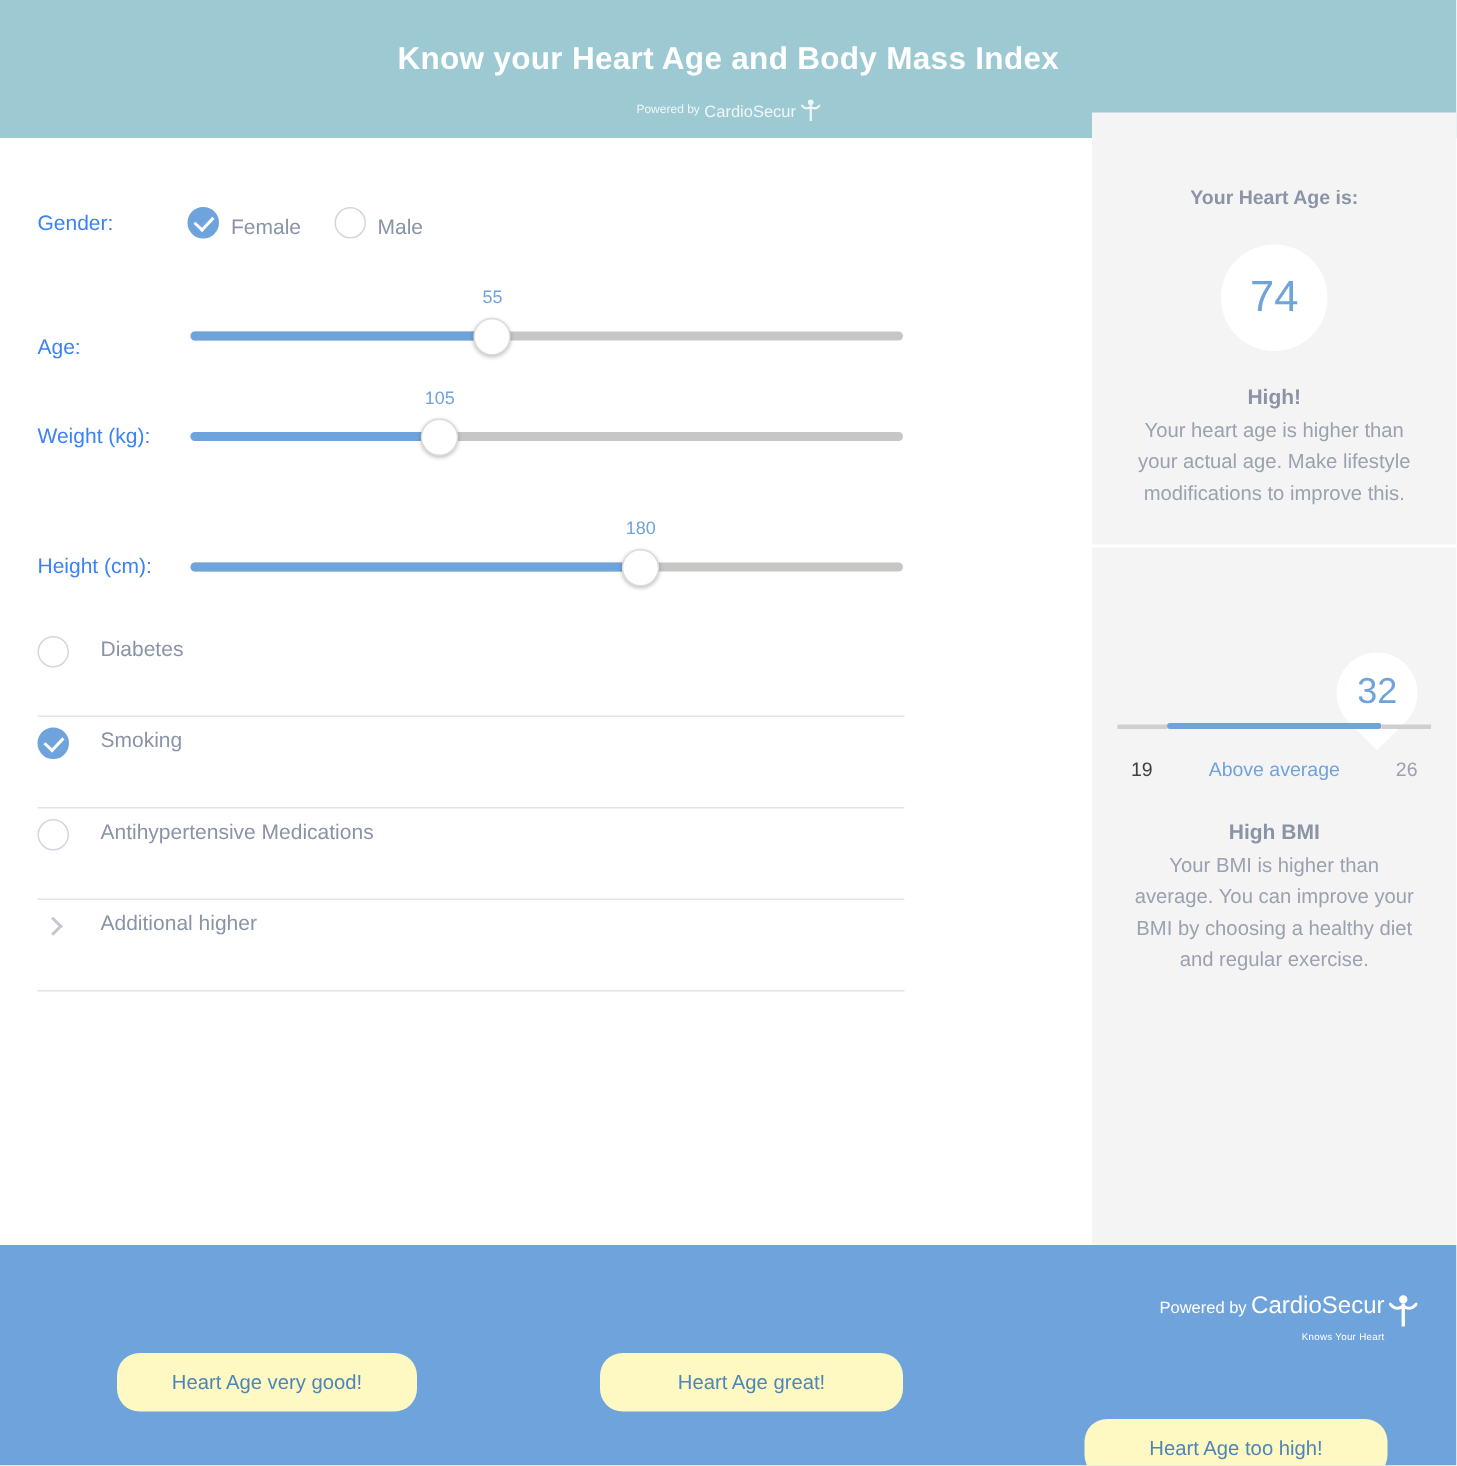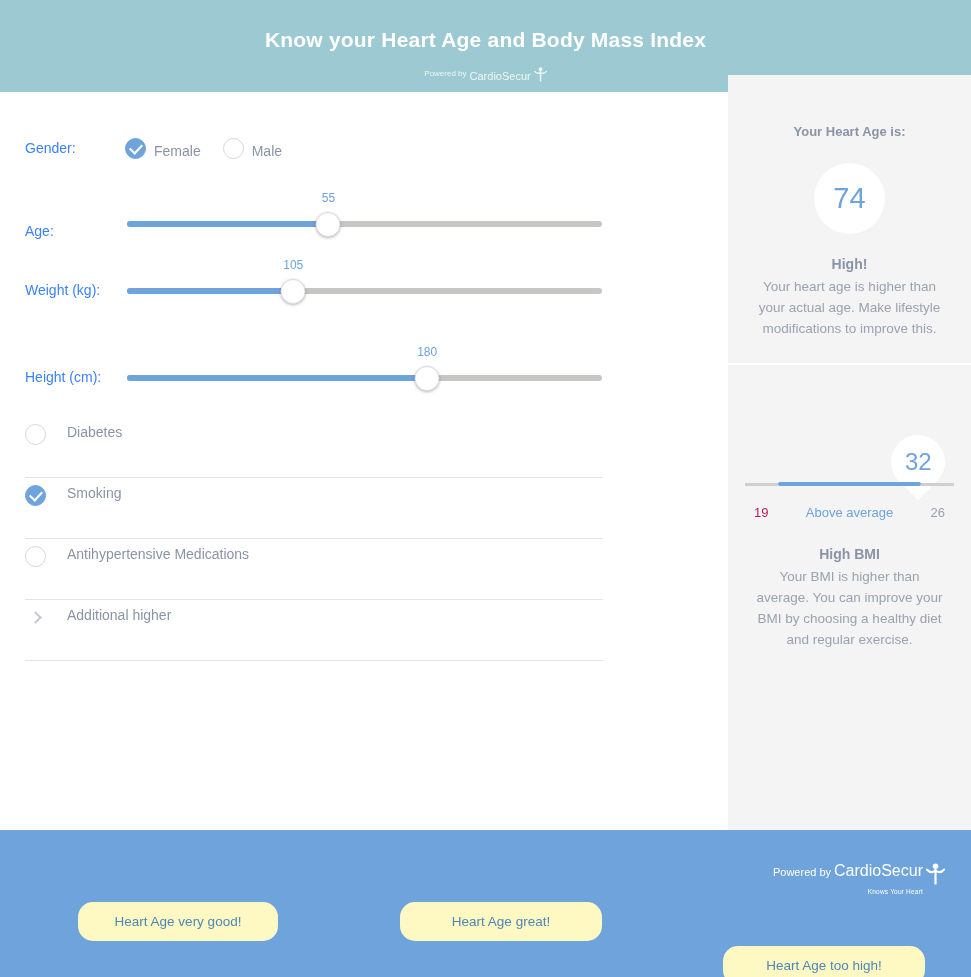--- a/index.html
+++ b/index.html
@@ -161,21 +161,21 @@
     display: flex; align-items: center; justify-content: center;
   }
   .pin-value {
     transform: rotate(45deg);
     font-size: 24px; color: #6fa3dc;
   }
   .gauge-labels {
     position: relative; height: 22px; margin-top: 2px;
     font-size: 13px;
   }
-  .gauge-min { position: absolute; left: 26px; color: #be185d; }
+  .gauge-min { position: absolute; left: 26px; color: #404040; }
   .gauge-max { position: absolute; right: 26px; color: #9aa2b0; }
   .gauge-mid {
     position: absolute; left: 0; width: 243px; text-align: center;
     color: #6fa3dc;
   }
 
   
   .footer {
     position: absolute; left: 0; top: 830px;
     width: 971px; height: 147px;

